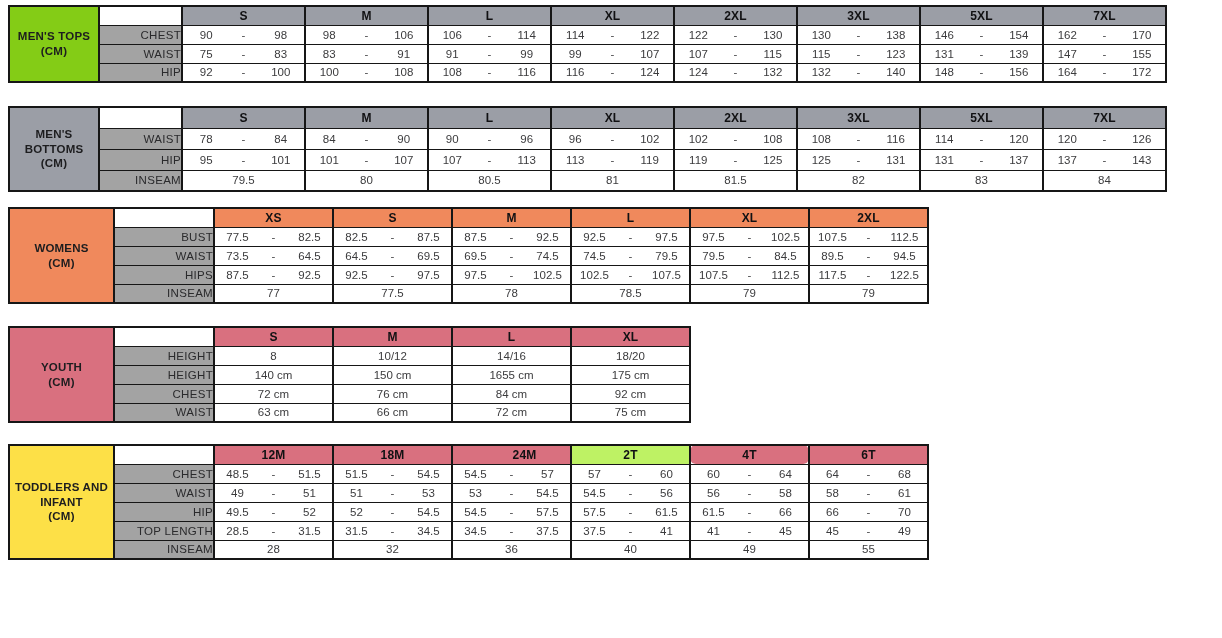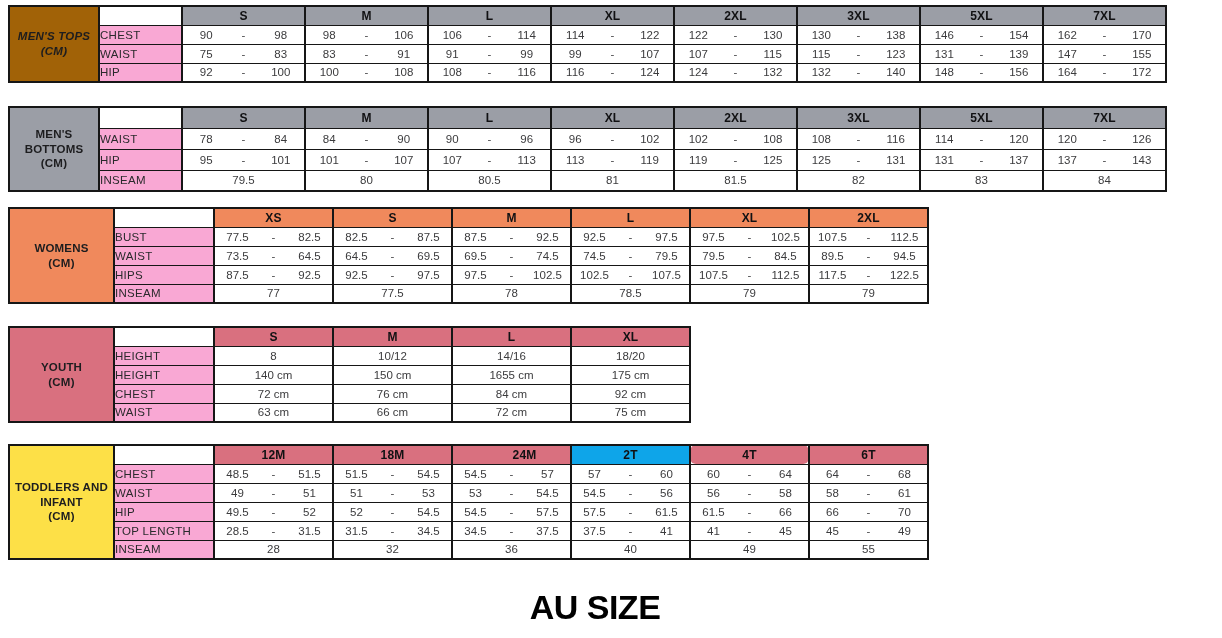--- a/index.html
+++ b/index.html
@@ -39,26 +39,26 @@
   th.size-header {
     text-align: center;
     vertical-align: middle;
     font-weight: bold;
     font-size: 12px;
     letter-spacing: 0.2px;
     color: #111113;
   }
   td.corner-cell { background: #ffffff; }
   td.row-label {
-    text-align: left;
+    text-align: right;
     vertical-align: middle;
     font-size: 11.5px;
     color: #2a2a2c;
     letter-spacing: 0.3px;
-    background: #f9a8d4;
+    background: #a3a3a3;
   }
   td.data-cell {
     background: #ffffff;
     font-size: 11.5px;
     color: #3b3b3d;
     vertical-align: middle;
   }
   .range { display: flex; width: 100%; align-items: center; }
   .range span { flex: 1; text-align: center; }
   .range .dash { flex: 0.6; color: #4a4a4c; }
@@ -88,21 +88,21 @@
           <col style="width: 123px;">
           <col style="width: 123px;">
           <col style="width: 123px;">
           <col style="width: 123px;">
           <col style="width: 123px;">
           <col style="width: 123px;">
           <col style="width: 123px;">
         </colgroup>
         <tbody>
           <tr style="height: 19px;">
-            <td class="group-label" rowspan="4" style="background: #a16207; font-style: italic;">
+            <td class="group-label" rowspan="4" style="background: #84cc16;">
               <div>MEN'S TOPS</div>
               <div>(CM)</div>
             </td>
             <td class="corner-cell"></td>
             <th class="size-header" style="background: rgb(155, 158, 166);">S</th>
             <th class="size-header" style="background: rgb(155, 158, 166);">M</th>
             <th class="size-header" style="background: rgb(155, 158, 166);">L</th>
             <th class="size-header" style="background: rgb(155, 158, 166);">XL</th>
             <th class="size-header" style="background: rgb(155, 158, 166);">2XL</th>
             <th class="size-header" style="background: rgb(155, 158, 166);">3XL</th>
@@ -686,21 +686,21 @@
           <tr style="height: 19px;">
             <td class="group-label" rowspan="6" style="background: #fde047;">
               <div>TODDLERS AND</div>
               <div>INFANT</div>
               <div>(CM)</div>
             </td>
             <td class="corner-cell"></td>
             <th class="size-header" style="background: rgb(217, 112, 127);">12M</th>
             <th class="size-header" style="background: rgb(217, 112, 127);">18M</th>
             <th class="size-header" style="background: rgb(217, 112, 127); padding-left: 26px;">24M</th>
-            <th class="size-header" style="background: #0ea5e9;">2T</th>
+            <th class="size-header" style="background: #bef264;">2T</th>
             <th class="size-header" style="background: rgb(217, 112, 127); border-radius: 6px;">4T</th>
             <th class="size-header" style="background: rgb(217, 112, 127);">6T</th>
           </tr>
           <tr style="height: 19px;">
             <td class="row-label">CHEST</td>
             <td class="data-cell">
               <div class="range">
                 <span class="min">48.5</span>
                 <span class="dash">-</span>
                 <span class="max">51.5</span>
@@ -882,16 +882,13 @@
             <td class="data-cell single-cell">28</td>
             <td class="data-cell single-cell">32</td>
             <td class="data-cell single-cell">36</td>
             <td class="data-cell single-cell">40</td>
             <td class="data-cell single-cell">49</td>
             <td class="data-cell single-cell">55</td>
           </tr>
         </tbody>
       </table>
     </div>
-  <div class="title-wrap">
-    <span class="page-title">AU SIZE</span>
-  </div>
 </div>
 
 </body></html>

